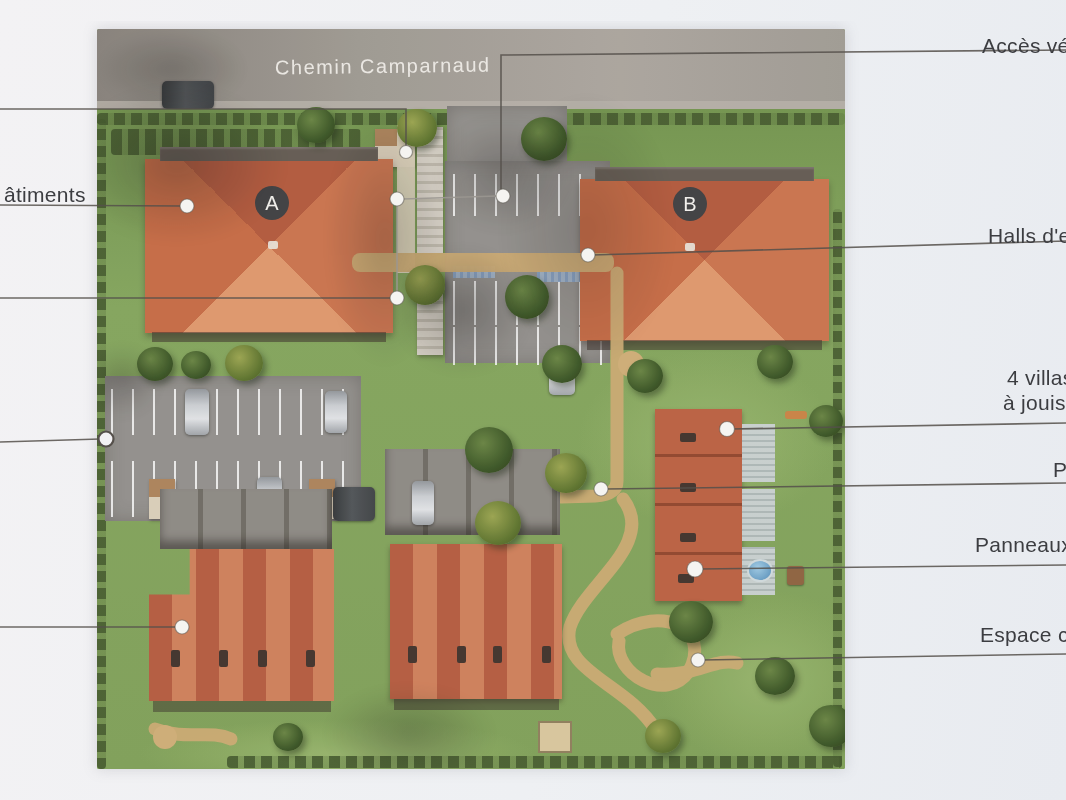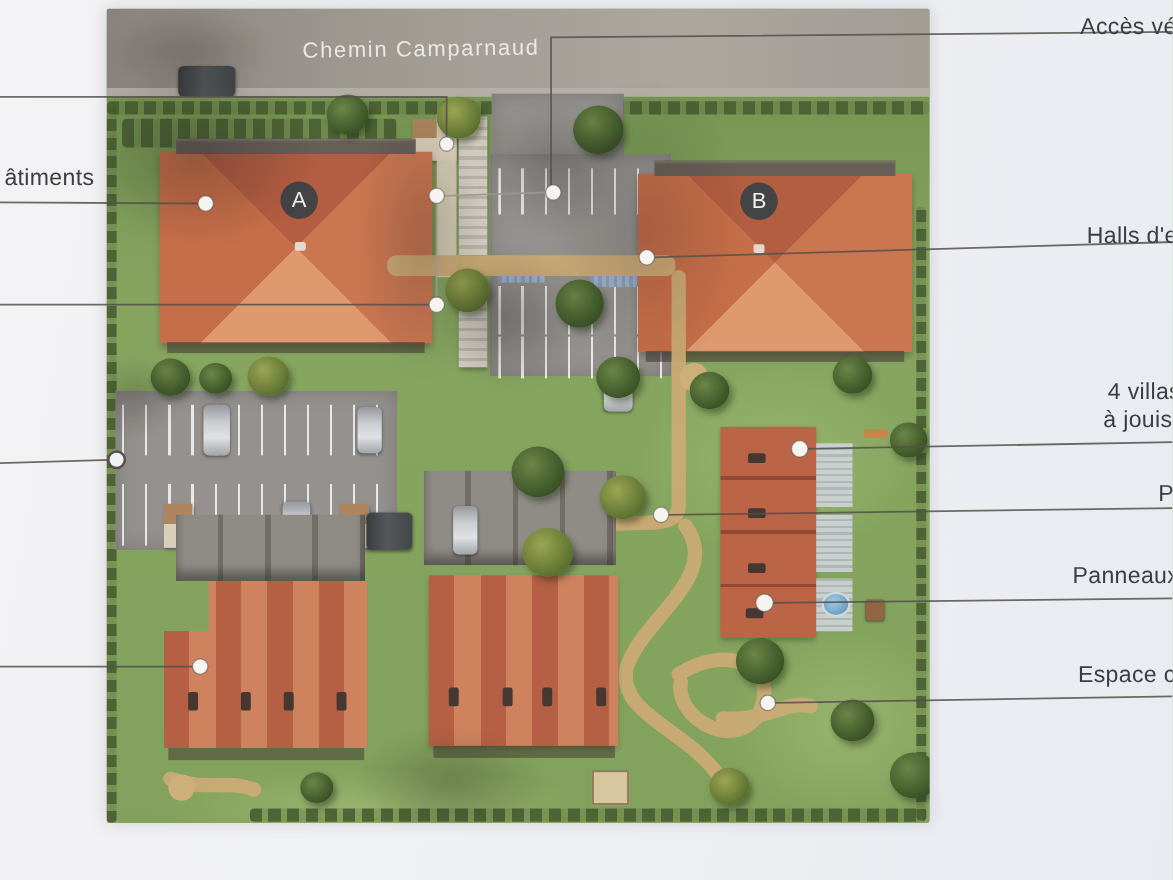--- a/index.html
+++ b/index.html
@@ -2,21 +2,21 @@
 <html><head>
 <meta charset="utf-8">
 <style>
   html,body{margin:0;padding:0;}
   body{
     width:1066px;height:800px;overflow:hidden;
     font-family:"Liberation Sans",sans-serif;
     background:linear-gradient(100deg,#f3f2f4 0%,#eef0f3 55%,#e8ebf0 100%);
     position:relative;
   }
-  #stage{position:absolute;inset:0;overflow:hidden;}
+  #stage{position:absolute;inset:0;overflow:hidden;margin-top:21px;}
   
   .lbl{
     position:absolute;color:#3c3d41;font-weight:300;
     font-size:21px;letter-spacing:.3px;white-space:nowrap;line-height:25px;
   }
   
   #plan{
     position:absolute;left:97px;top:8px;width:748px;height:740px;
     background:#7e9f56;overflow:hidden;border-radius:2px;
     box-shadow:0 0 14px rgba(120,120,130,.25);
@@ -239,21 +239,21 @@
       <circle cx="588" cy="234" r="7"></circle>
       <circle cx="727" cy="408" r="7.5"></circle>
       <circle cx="601" cy="468" r="7"></circle>
       <circle cx="695" cy="548" r="8"></circle>
       <circle cx="698" cy="639" r="7"></circle>
       <circle cx="182" cy="606" r="7"></circle>
     </g>
     <circle cx="106" cy="418" r="7.5" fill="#f2f1f3" stroke="#55504b" stroke-width="2.2"></circle>
   </svg>
 
-  <div class="lbl" style="left:4px;top:149px;">âtiments</div>
+  <div class="lbl" style="left:4px;top:161px;">âtiments</div>
   <div class="lbl" style="left:982px;top:12px;">Accès véhi</div>
   <div class="lbl" style="left:988px;top:202px;">Halls d'e</div>
   <div class="lbl" style="left:1007px;top:344px;">4 villas</div>
   <div class="lbl" style="left:1003px;top:369px;">à jouiss</div>
   <div class="lbl" style="left:1053px;top:436px;">Pa</div>
   <div class="lbl" style="left:975px;top:511px;">Panneaux p</div>
   <div class="lbl" style="left:980px;top:601px;">Espace con</div>
 
 </div>
 

